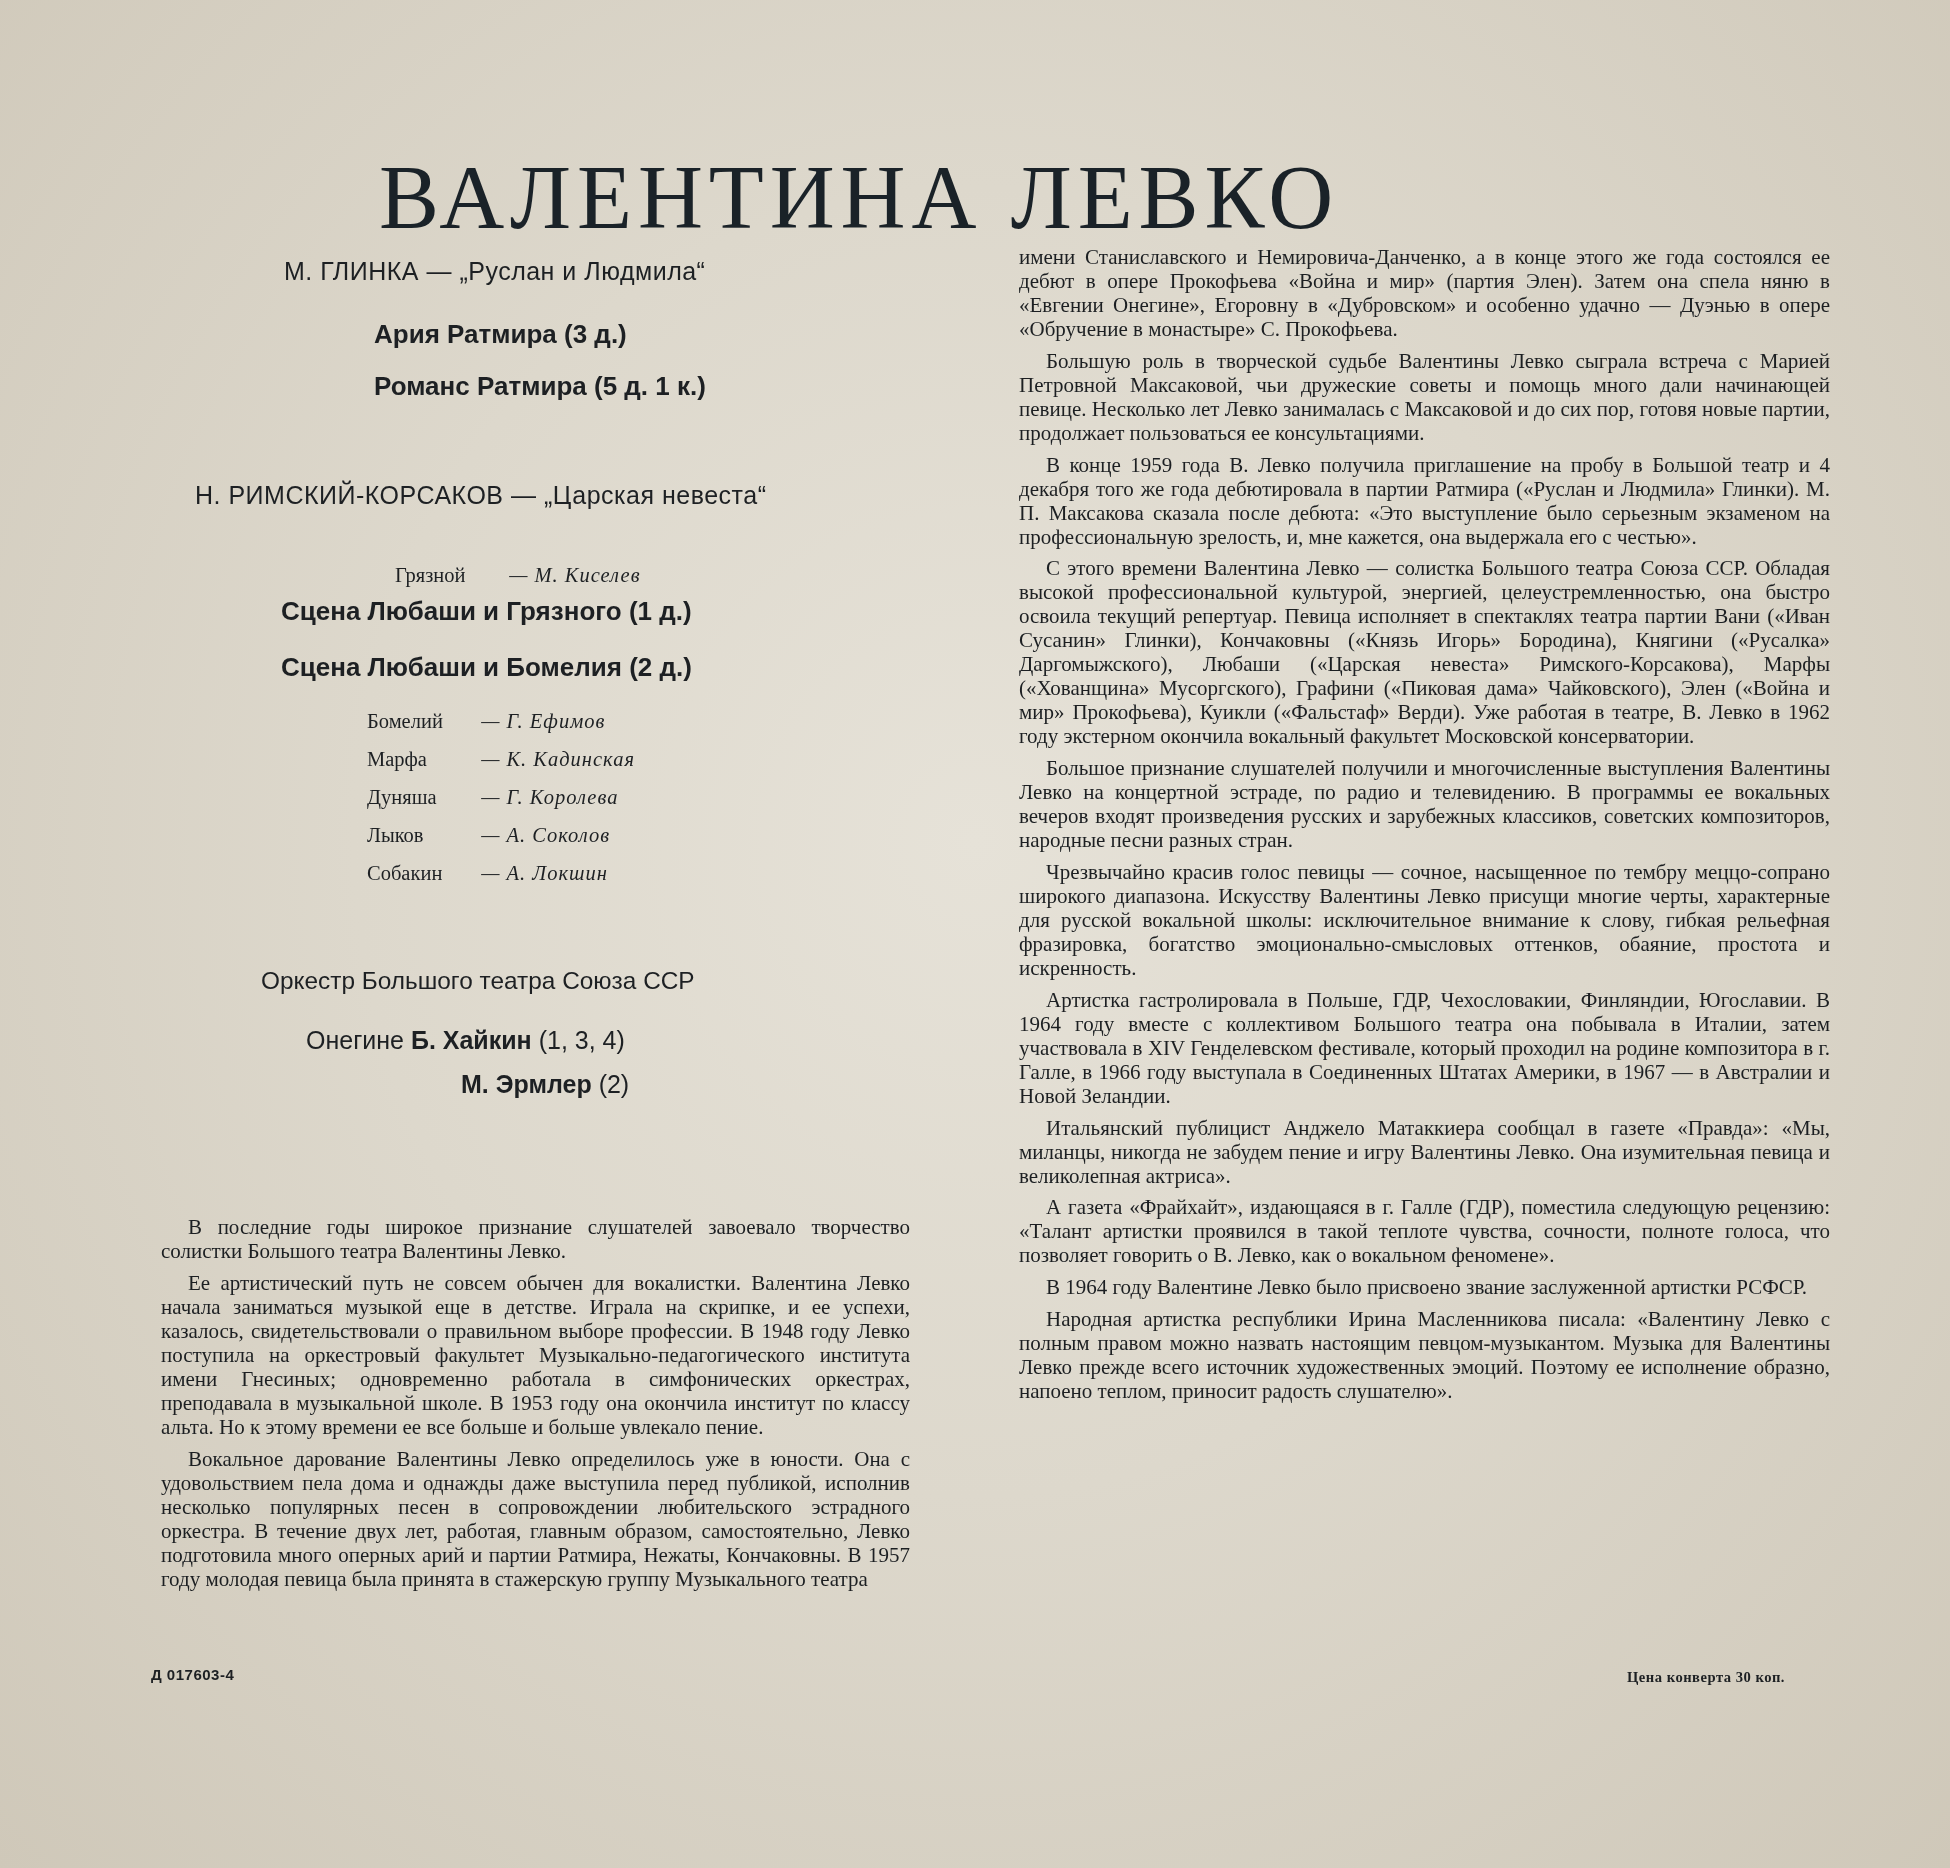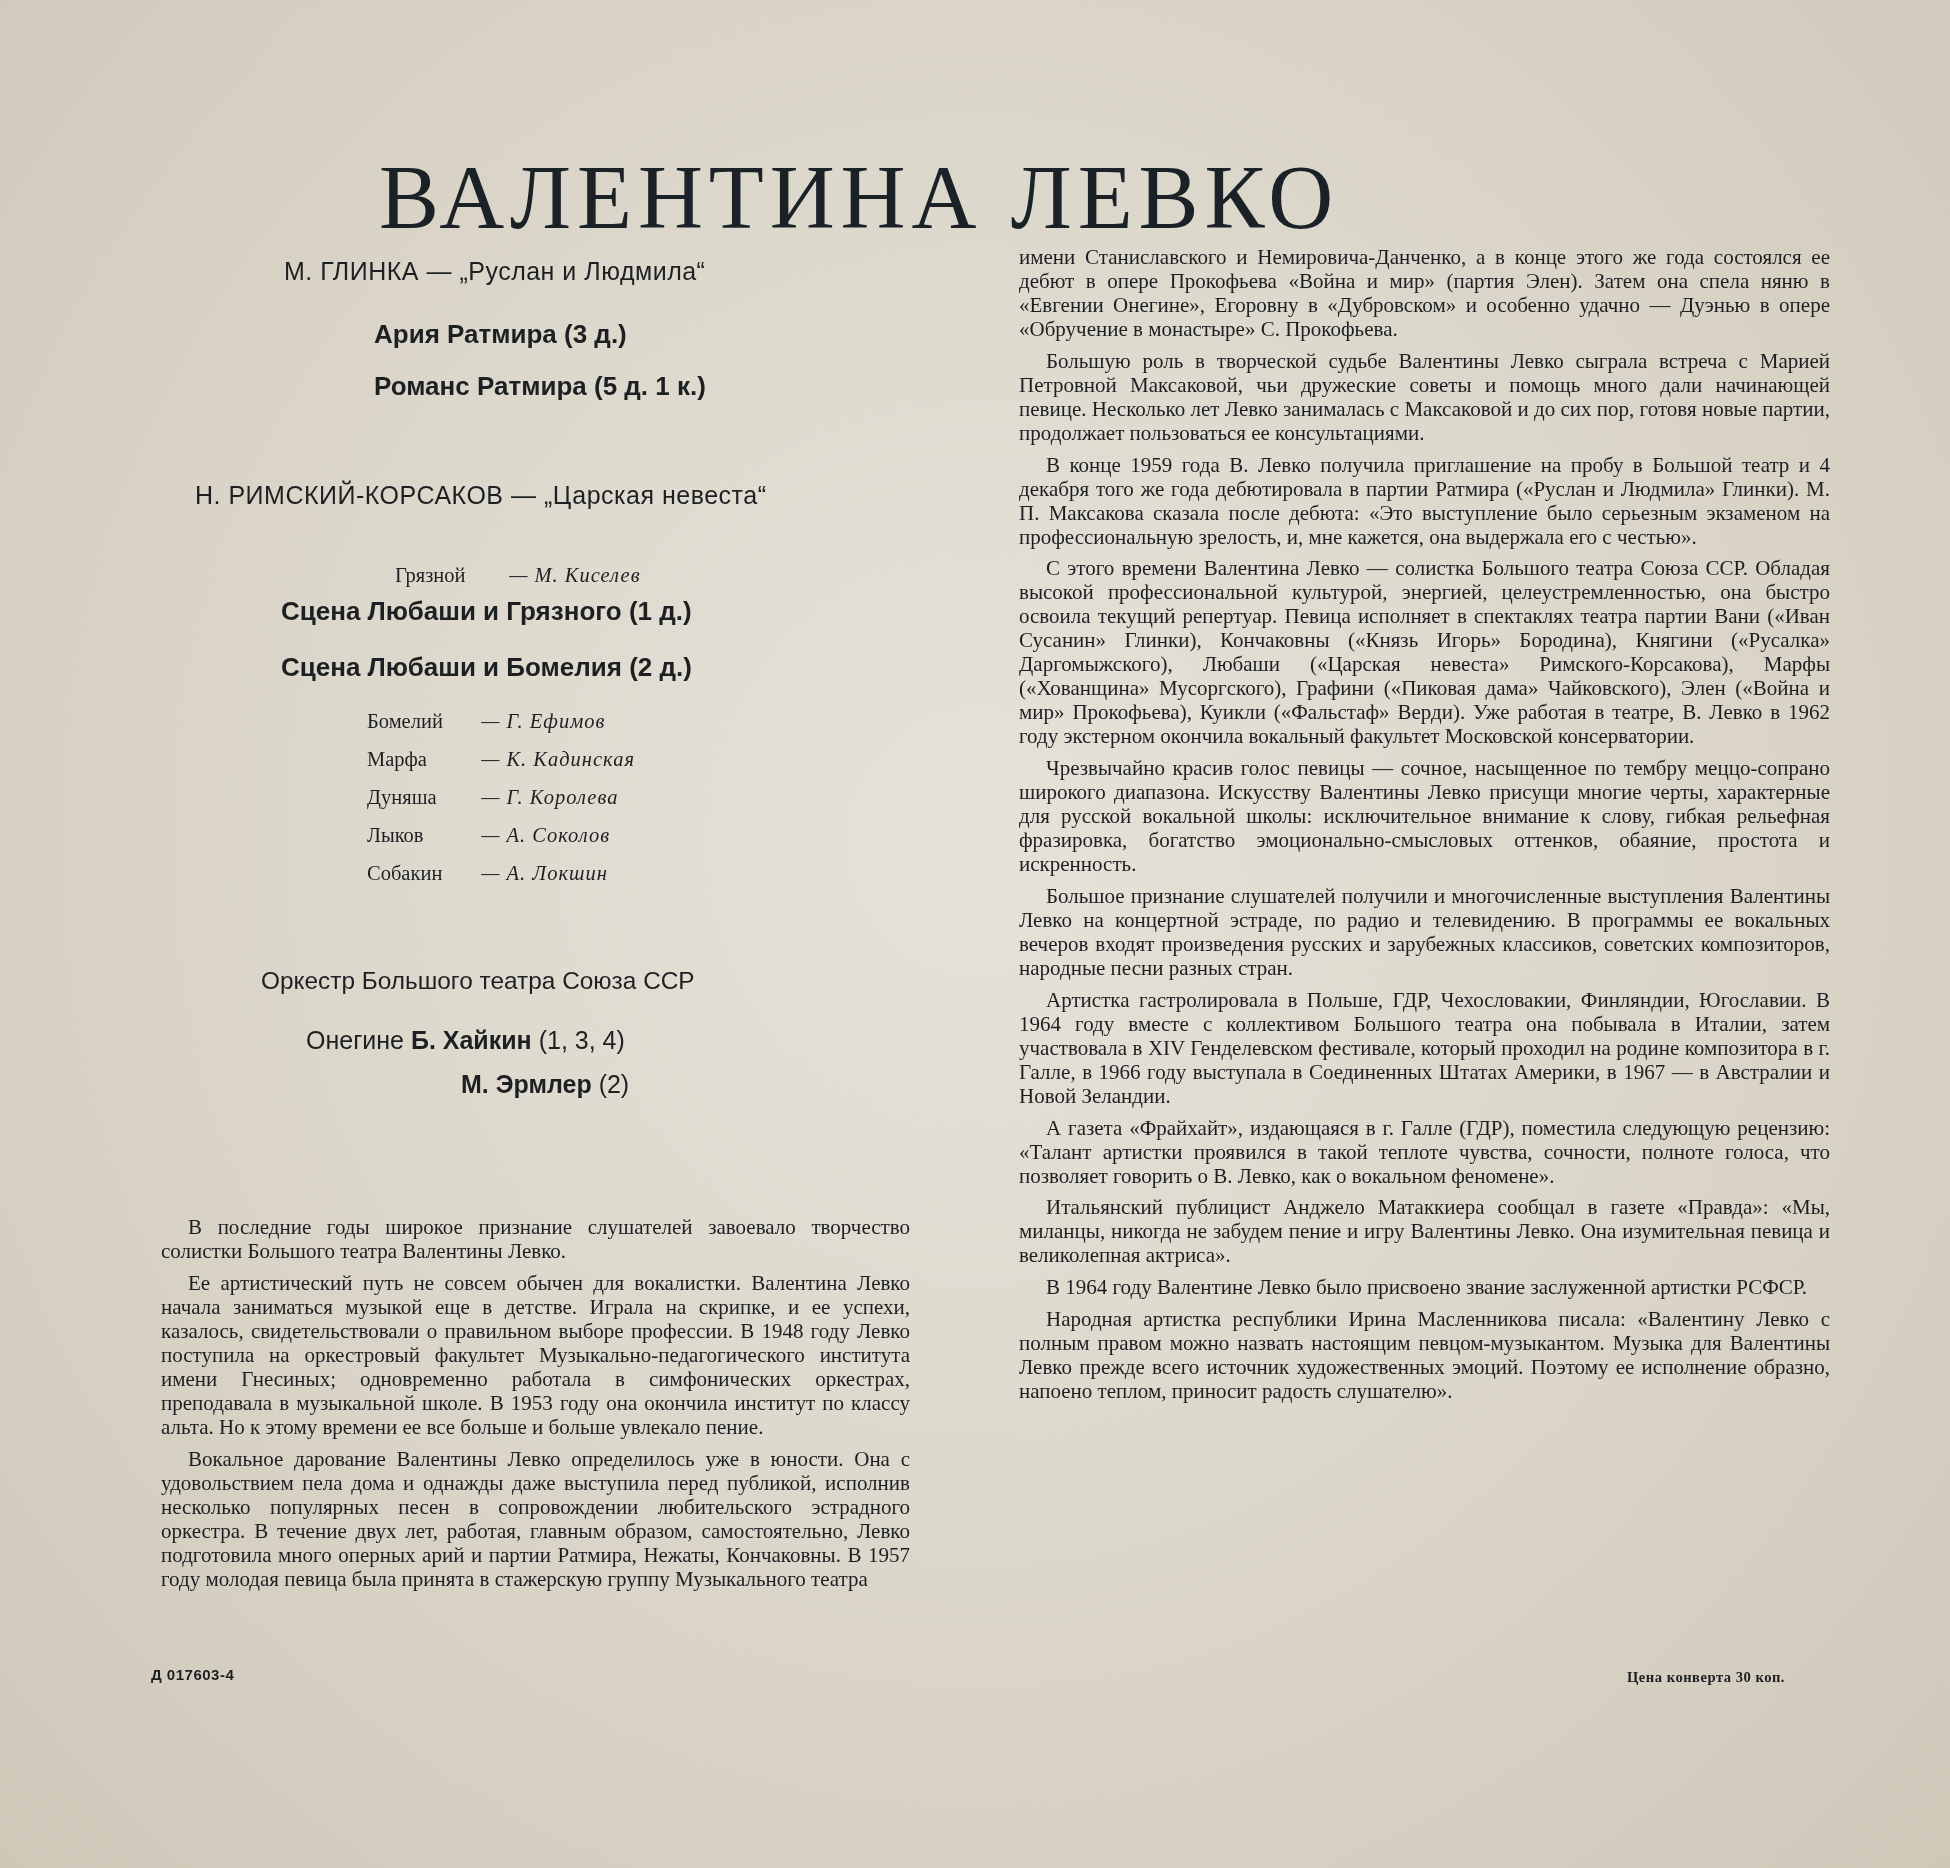--- a/index.html
+++ b/index.html
@@ -211,25 +211,25 @@
     <p>В последние годы широкое признание слушателей завоевало творчество солистки Большого театра Валентины Левко.</p>
     <p>Ее артистический путь не совсем обычен для вокалистки. Валентина Левко начала заниматься музыкой еще в детстве. Играла на скрипке, и ее успехи, казалось, свидетельствовали о правильном выборе профессии. В 1948 году Левко поступила на оркестровый факультет Музыкально-педагогического института имени Гнесиных; одновременно работала в симфонических оркестрах, преподавала в музыкальной школе. В 1953 году она окончила институт по классу альта. Но к этому времени ее все больше и больше увлекало пение.</p>
     <p>Вокальное дарование Валентины Левко определилось уже в юности. Она с удовольствием пела дома и однажды даже выступила перед публикой, исполнив несколько популярных песен в сопровождении любительского эстрадного оркестра. В течение двух лет, работая, главным образом, самостоятельно, Левко подготовила много оперных арий и партии Ратмира, Нежаты, Кончаковны. В 1957 году молодая певица была принята в стажерскую группу Музыкального театра</p>
   </article>
 
   <article class="bio bio-right">
     <p class="cont">имени Станиславского и Немировича-Данченко, а в конце этого же года состоялся ее дебют в опере Прокофьева «Война и мир» (партия Элен). Затем она спела няню в «Евгении Онегине», Егоровну в «Дубровском» и особенно удачно — Дуэнью в опере «Обручение в монастыре» С. Прокофьева.</p>
     <p>Большую роль в творческой судьбе Валентины Левко сыграла встреча с Марией Петровной Максаковой, чьи дружеские советы и помощь много дали начинающей певице. Несколько лет Левко занималась с Максаковой и до сих пор, готовя новые партии, продолжает пользоваться ее консультациями.</p>
     <p>В конце 1959 года В. Левко получила приглашение на пробу в Большой театр и 4 декабря того же года дебютировала в партии Ратмира («Руслан и Людмила» Глинки). М. П. Максакова сказала после дебюта: «Это выступление было серьезным экзаменом на профессиональную зрелость, и, мне кажется, она выдержала его с честью».</p>
     <p>С этого времени Валентина Левко — солистка Большого театра Союза ССР. Обладая высокой профессиональной культурой, энергией, целеустремленностью, она быстро освоила текущий репертуар. Певица исполняет в спектаклях театра партии Вани («Иван Сусанин» Глинки), Кончаковны («Князь Игорь» Бородина), Княгини («Русалка» Даргомыжского), Любаши («Царская невеста» Римского-Корсакова), Марфы («Хованщина» Мусоргского), Графини («Пиковая дама» Чайковского), Элен («Война и мир» Прокофьева), Куикли («Фальстаф» Верди). Уже работая в театре, В. Левко в 1962 году экстерном окончила вокальный факультет Московской консерватории.</p>
+    <p>Большое признание слушателей получили и многочисленные выступления Валентины Левко на концертной эстраде, по радио и телевидению. В программы ее вокальных вечеров входят произведения русских и зарубежных классиков, советских композиторов, народные песни разных стран.</p>
     <p>Чрезвычайно красив голос певицы — сочное, насыщенное по тембру меццо-сопрано широкого диапазона. Искусству Валентины Левко присущи многие черты, характерные для русской вокальной школы: исключительное внимание к слову, гибкая рельефная фразировка, богатство эмоционально-смысловых оттенков, обаяние, простота и искренность.</p>
-    <p>Большое признание слушателей получили и многочисленные выступления Валентины Левко на концертной эстраде, по радио и телевидению. В программы ее вокальных вечеров входят произведения русских и зарубежных классиков, советских композиторов, народные песни разных стран.</p>
     <p>Артистка гастролировала в Польше, ГДР, Чехословакии, Финляндии, Югославии. В 1964 году вместе с коллективом Большого театра она побывала в Италии, затем участвовала в XIV Генделевском фестивале, который проходил на родине композитора в г. Галле, в 1966 году выступала в Соединенных Штатах Америки, в 1967 — в Австралии и Новой Зеландии.</p>
+    <p>Итальянский публицист Анджело Матаккиера сообщал в газете «Правда»: «Мы, миланцы, никогда не забудем пение и игру Валентины Левко. Она изумительная певица и великолепная актриса».</p>
     <p>А газета «Фрайхайт», издающаяся в г. Галле (ГДР), поместила следующую рецензию: «Талант артистки проявился в такой теплоте чувства, сочности, полноте голоса, что позволяет говорить о В. Левко, как о вокальном феномене».</p>
-    <p>Итальянский публицист Анджело Матаккиера сообщал в газете «Правда»: «Мы, миланцы, никогда не забудем пение и игру Валентины Левко. Она изумительная певица и великолепная актриса».</p>
     <p>В 1964 году Валентине Левко было присвоено звание заслуженной артистки РСФСР.</p>
     <p>Народная артистка республики Ирина Масленникова писала: «Валентину Левко с полным правом можно назвать настоящим певцом-музыкантом. Музыка для Валентины Левко прежде всего источник художественных эмоций. Поэтому ее исполнение образно, напоено теплом, приносит радость слушателю».</p>
   </article>
 
   <div class="catalog">Д 017603-4</div>
   <div class="price">Цена конверта 30 коп.</div>
 </div>
 
 
 </body></html>

